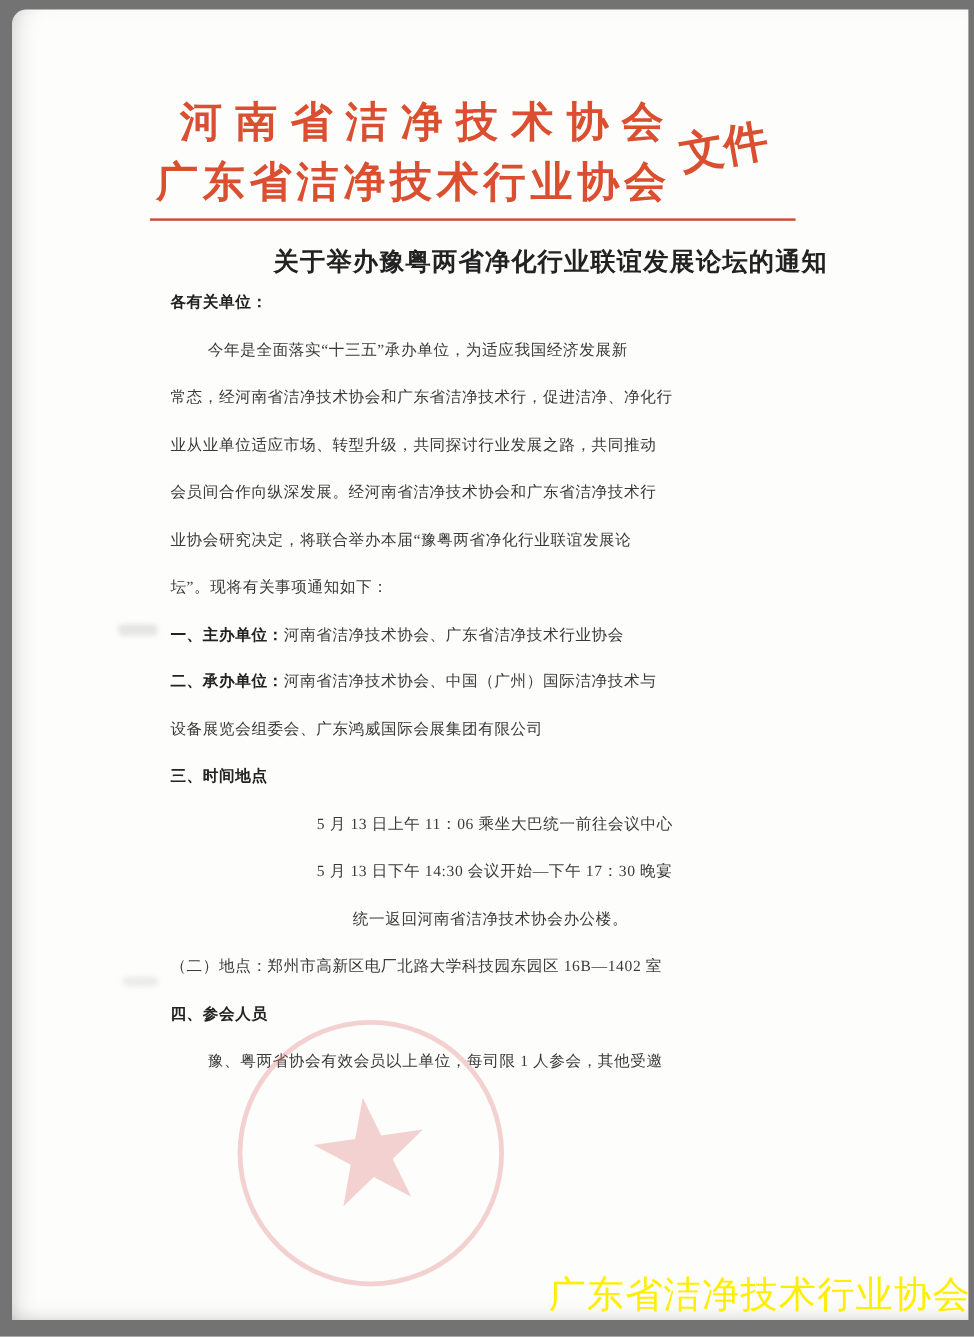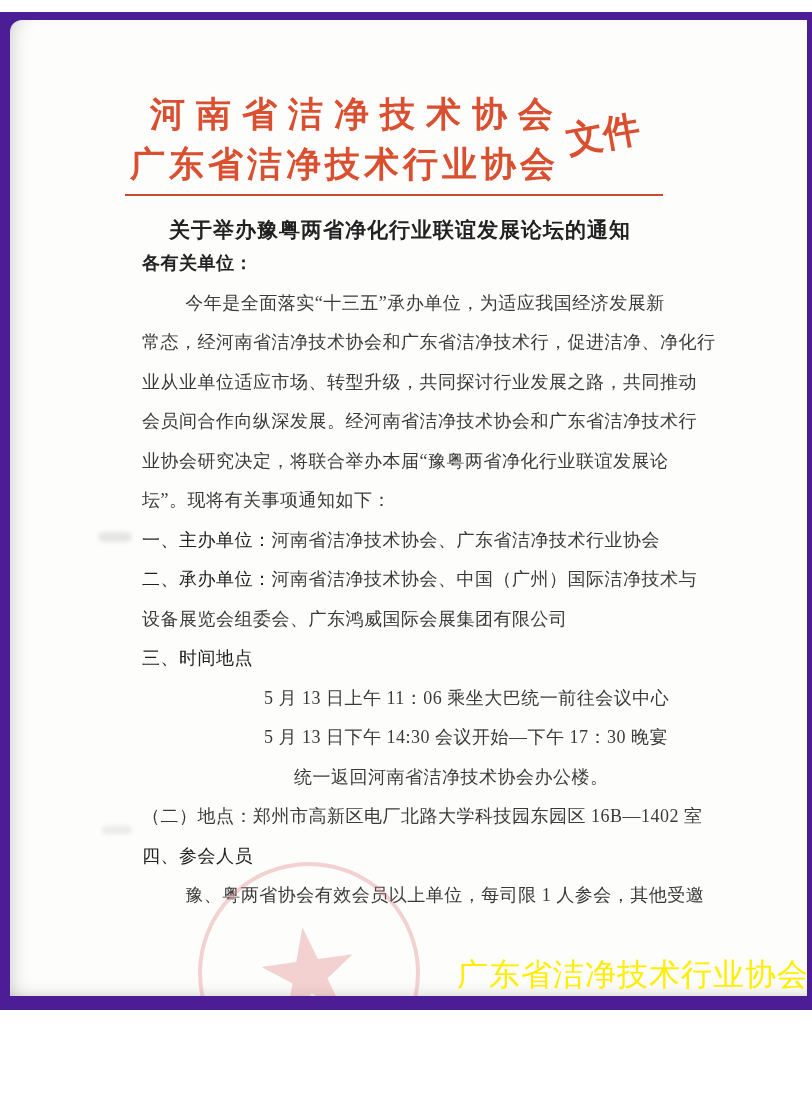--- a/index.html
+++ b/index.html
@@ -6,25 +6,24 @@
     --accent:#d94f30;
     --rule:#c84a30;
     --ink:#3a3a3a;
     --ink-bold:#222;
     --wm:#ffee00;
     --stamp:rgba(222,110,110,.30);
   }
   html,body{margin:0;padding:0;background:#fff;}
   .frame{
     position:relative;
-    width:812px;height:998px;
+    width:812px;height:1114px;
     box-sizing:border-box;
-    background:#4c1d95;
+    background:#737373;
     font-family:"Liberation Serif","DejaVu Serif",serif;
-    margin-top:12px;
   }
   .page{
     position:absolute;
     left:10px;top:8px;right:5px;bottom:14px;
     background:#fdfdfc;
     border-top-left-radius:12px;
     box-shadow:inset 14px 0 22px -16px rgba(0,0,0,.25), inset 0 -12px 18px -14px rgba(0,0,0,.2);
     overflow:hidden;
   }
   
@@ -45,30 +44,30 @@
     font-family:"Liberation Sans","DejaVu Sans",sans-serif;
     font-weight:bold;font-size:37px;line-height:1;
     color:var(--accent);transform:rotate(-10deg);white-space:nowrap;
   }
   .red-rule{
     position:absolute;left:115px;top:174px;width:538px;height:2px;
     background:var(--rule);
   }
   .doc-title{
     position:absolute;left:100px;top:196px;width:580px;
-    text-align:center;font-weight:bold;font-size:21px;
+    text-align:right;font-weight:bold;font-size:21px;
     color:var(--ink-bold);letter-spacing:1px;white-space:nowrap;
   }
   
   .doc-body{
     position:absolute;left:132px;top:224px;width:560px;
-    font-size:18px;color:var(--ink);
+    font-size:13px;color:var(--ink);
   }
   .line{height:39.5px;line-height:39.5px;white-space:nowrap;letter-spacing:.5px;}
-  .line .lbl{font-weight:normal;color:var(--ink-bold);text-align:center;}
+  .line .lbl{font-weight:bold;color:var(--ink-bold);text-align:center;}
   .line.salutation{font-weight:bold;color:var(--ink-bold);}
   .line.indent{text-indent:2.4em;}
   .line.time{padding-left:122px;}
   .line.time2{padding-left:152px;}
   
   .stamp{
     position:absolute;left:188px;top:842px;width:214px;height:214px;
     border:4px solid var(--stamp);border-radius:50%;
     display:flex;align-items:center;justify-content:center;
     pointer-events:none;

